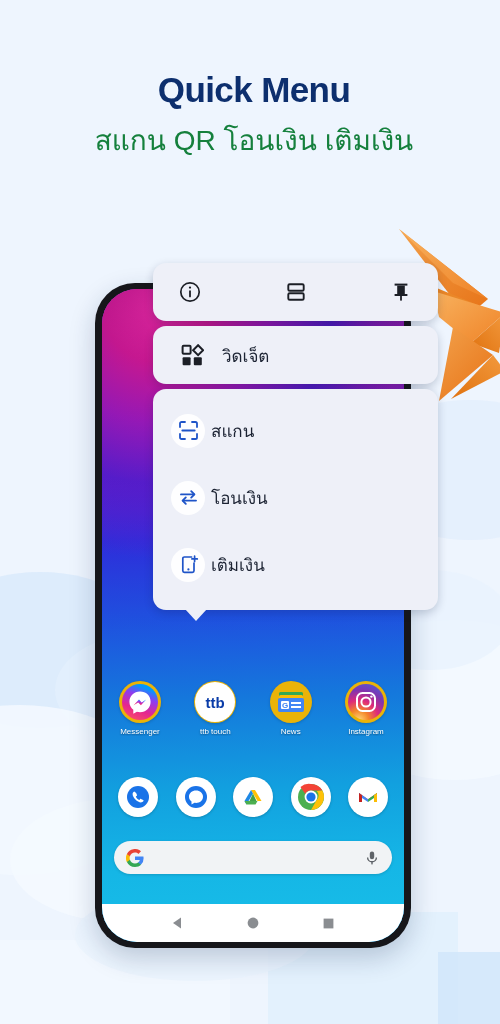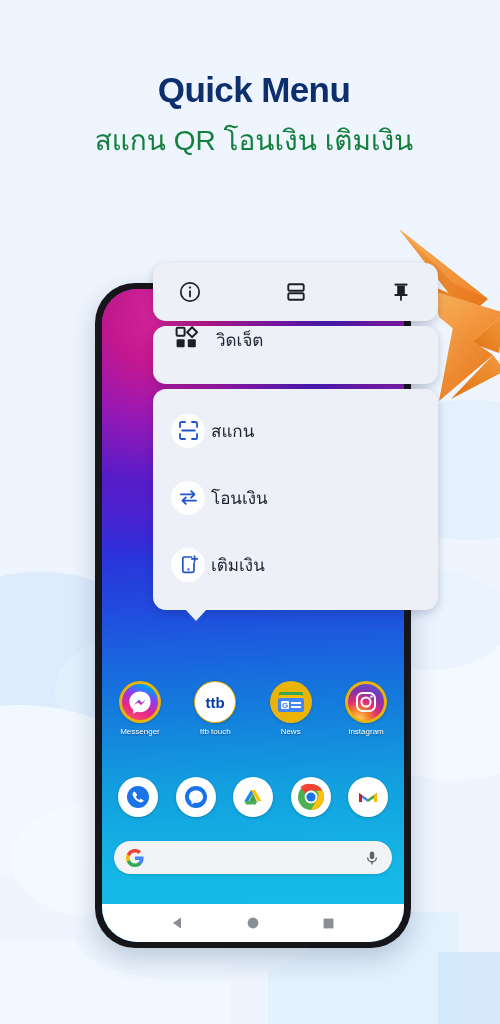--- a/index.html
+++ b/index.html
@@ -117,22 +117,22 @@
   .panel {
     background:#eef0f8;
     border-radius:13px;
     box-shadow:0 3px 10px rgba(10,25,60,.20);
   }
   .panel-top {
     height:58px; display:flex; align-items:center;
     justify-content:space-between; padding:0 26px;
   }
   .panel-widget {
-    height:58px; display:flex; 
-    padding:0 22px; gap:18px;
+    height:58px; display:flex; align-items:center;
+    padding:0 28px; gap:18px;
   }
   .panel-list { padding:8px 0 12px 0; position:relative; }
   .mi {
     height:67px; display:flex; align-items:center;
     padding:0 18px; gap:6px;
   }
   .mi-ico {
     width:34px; height:34px; border-radius:50%;
     background:rgba(255,255,255,.92);
     display:flex; align-items:center; justify-content:center;

